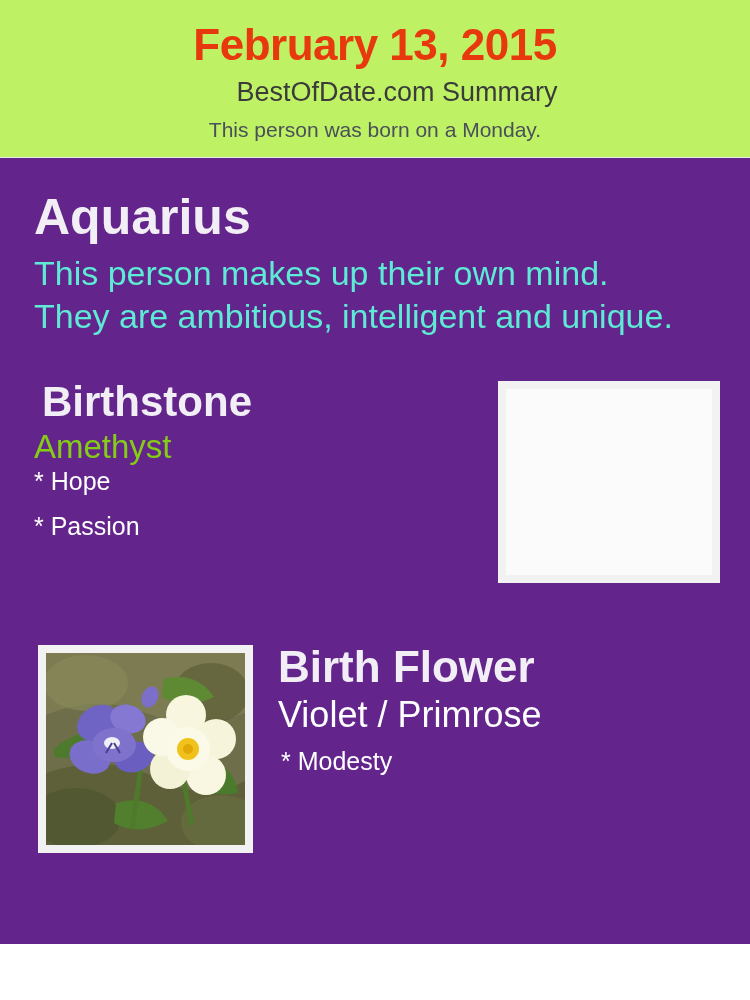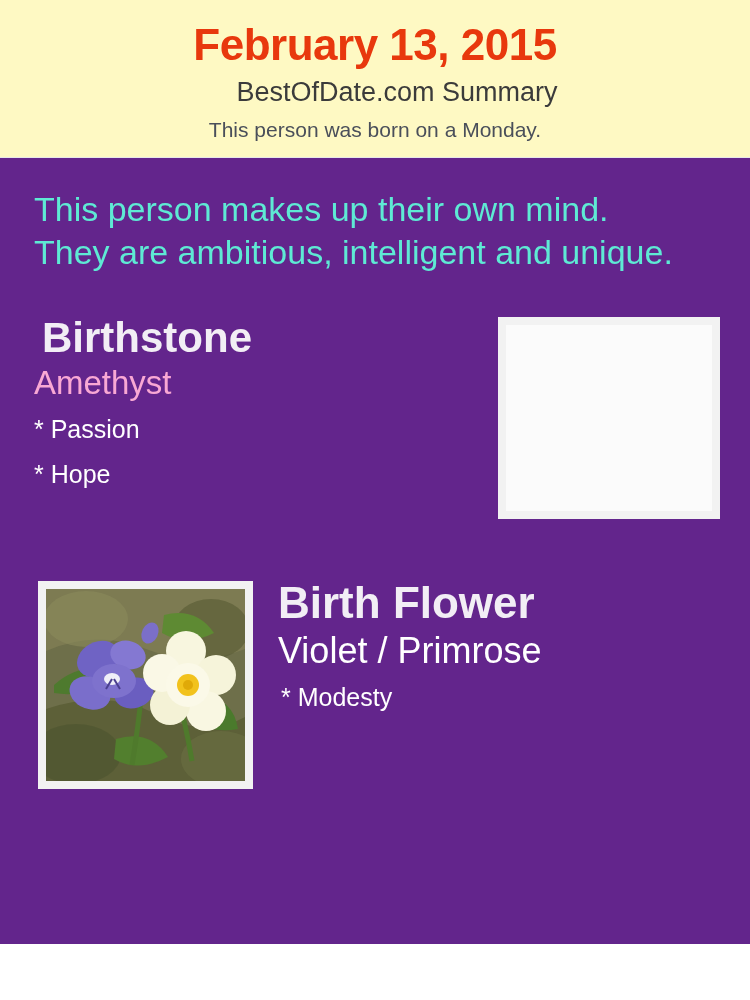--- a/index.html
+++ b/index.html
@@ -15,21 +15,21 @@
   }
   .page {
     width: 750px;
     height: 1000px;
     position: relative;
     background: #ffffff;
   }
 
   
   .header {
-    background: #fef9c3;
+    background: #bef264;
     padding: 22px 0 16px 0;
     text-align: center;
     border-bottom: 1px solid #e8e8e8;
   }
   .header-date {
     color: #e8380d;
     font-size: 44px;
     font-weight: bold;
     line-height: 1.05;
     letter-spacing: -0.5px;
@@ -84,23 +84,23 @@
   }
   .section-title {
     font-size: 42px;
     font-weight: bold;
     color: #f2eef5;
     line-height: 1.0;
     margin: 0 0 6px 12px;
   }
   .section-sub {
     font-size: 33px;
-    color: #f9a8d4;
-    line-height: 1.1;
-    margin: 0 0 16px 4px;
+    color: #84cc16;
+    line-height: 1.1;
+    margin: 0 0 4px 4px;
   }
   .trait {
     font-size: 25px;
     color: #ffffff;
     line-height: 1.0;
     margin: 0 0 20px 4px;
   }
 
   .photo-frame {
     background: #f2f2f2;
@@ -170,28 +170,29 @@
 <div class="page">
 
   <div class="header">
     <div class="header-date">February 13, 2015</div>
     <div class="header-site">BestOfDate.com Summary</div>
     <div class="header-sub">This person was born on a Monday.</div>
   </div>
 
   <div class="body-panel">
 
+    <div class="zodiac-title">Aquarius</div>
     <div class="zodiac-desc">This person makes up their own mind. They are ambitious, intelligent and unique.</div>
 
     <div class="stone-row">
       <div class="stone-text">
         <div class="section-title">Birthstone</div>
         <div class="section-sub">Amethyst</div>
+        <div class="trait">* Hope</div>
         <div class="trait">* Passion</div>
-        <div class="trait">* Hope</div>
       </div>
 
       <div class="photo-frame stone-photo">
         <div class="photo-inner">
           <div class="amethyst-bg"></div>
           <svg width="100%" height="100%" viewBox="0 0 206 186" preserveAspectRatio="none">
             <rect x="0" y="0" width="206" height="186" fill="#fcfcfc"></rect>
 
             <path d="M26 136 L42 120 L170 118 L186 140 L176 156 L40 158 Z" fill="#b9aeb2"></path>
             <path d="M26 136 L40 158 L120 160 L116 134 Z" fill="#a79ba0"></path>

